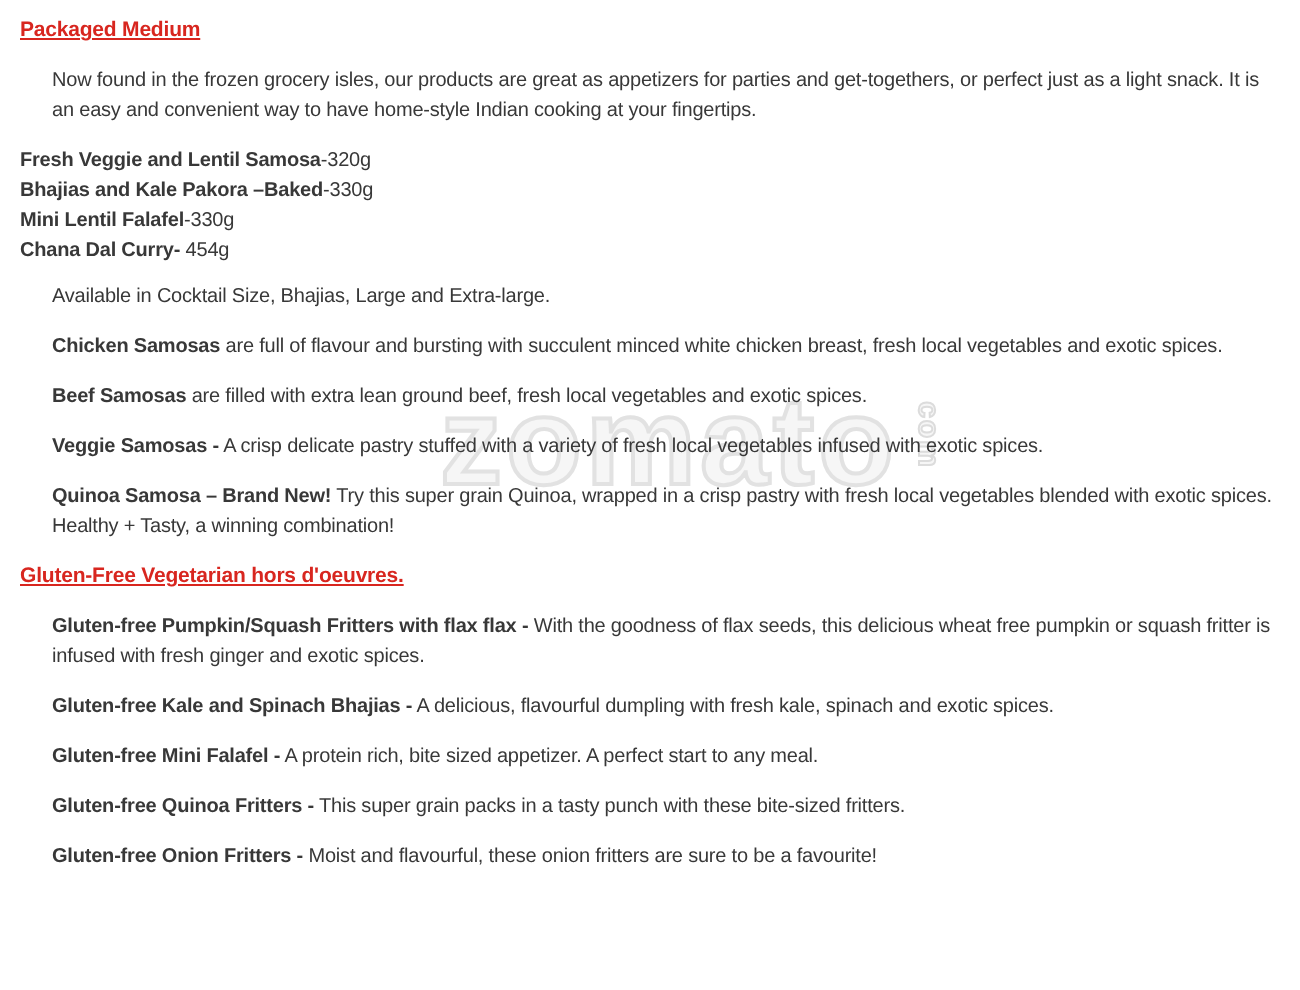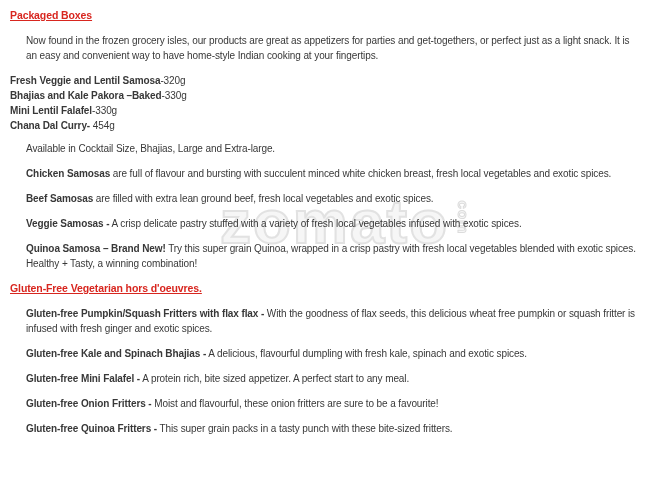--- a/index.html
+++ b/index.html
@@ -59,21 +59,21 @@
 </head>
 <body>
 
 <div class="page">
 
   <div class="watermark">
     <span class="wm-main">zomato</span>
     <span class="wm-suffix">com</span>
   </div>
 
-  <h2 class="section-heading">Packaged Boxes</h2>
+  <h2 class="section-heading">Packaged Medium</h2>
 
   <p class="body-par">Now found in the frozen grocery isles, our products are great as appetizers for parties and get-togethers, or perfect just as a light snack. It is an easy and convenient way to have home-style Indian cooking at your fingertips.</p>
 
   <div class="products">
     <p class="item"><span class="b">Fresh Veggie and Lentil Samosa</span><span>-320g</span></p>
     <p class="item"><span class="b">Bhajias and Kale Pakora –Baked</span><span>-330g</span></p>
     <p class="item"><span class="b">Mini Lentil Falafel</span><span>-330g</span></p>
     <p class="item"><span class="b">Chana Dal Curry-</span><span> 454g</span></p>
   </div>
 
@@ -83,16 +83,16 @@
   <p class="item"><span class="b">Chicken Samosas</span><span> are full of flavour and bursting with succulent minced white chicken breast, fresh local vegetables and exotic spices.</span></p>
   <p class="item"><span class="b">Beef Samosas</span><span> are filled with extra lean ground beef, fresh local vegetables and exotic spices.</span></p>
   <p class="item"><span class="b">Veggie Samosas -</span><span> A crisp delicate pastry stuffed with a variety of fresh local vegetables infused with exotic spices.</span></p>
   <p class="item"><span class="b">Quinoa Samosa – Brand New!</span><span> Try this super grain Quinoa, wrapped in a crisp pastry with fresh local vegetables blended with exotic spices.  Healthy + Tasty, a winning combination!</span></p>
 
   <h2 class="section-heading">Gluten-Free Vegetarian hors d'oeuvres.</h2>
 
   <p class="item"><span class="b">Gluten-free Pumpkin/Squash Fritters with flax flax -</span><span> With the goodness of flax seeds, this delicious wheat free pumpkin or squash fritter is infused with fresh ginger and exotic spices.</span></p>
   <p class="item"><span class="b">Gluten-free Kale and Spinach Bhajias -</span><span> A delicious, flavourful dumpling with fresh kale, spinach and exotic spices.</span></p>
   <p class="item"><span class="b">Gluten-free Mini Falafel -</span><span> A protein rich, bite sized appetizer.  A perfect start to any meal.</span></p>
+  <p class="item"><span class="b">Gluten-free Quinoa Fritters -</span><span> This super grain packs in a tasty punch with these bite-sized fritters.</span></p>
   <p class="item"><span class="b">Gluten-free Onion Fritters -</span><span> Moist and flavourful, these onion fritters are sure to be a favourite!</span></p>
-  <p class="item"><span class="b">Gluten-free Quinoa Fritters -</span><span> This super grain packs in a tasty punch with these bite-sized fritters.</span></p>
 
 </div>
 
 </body></html>

